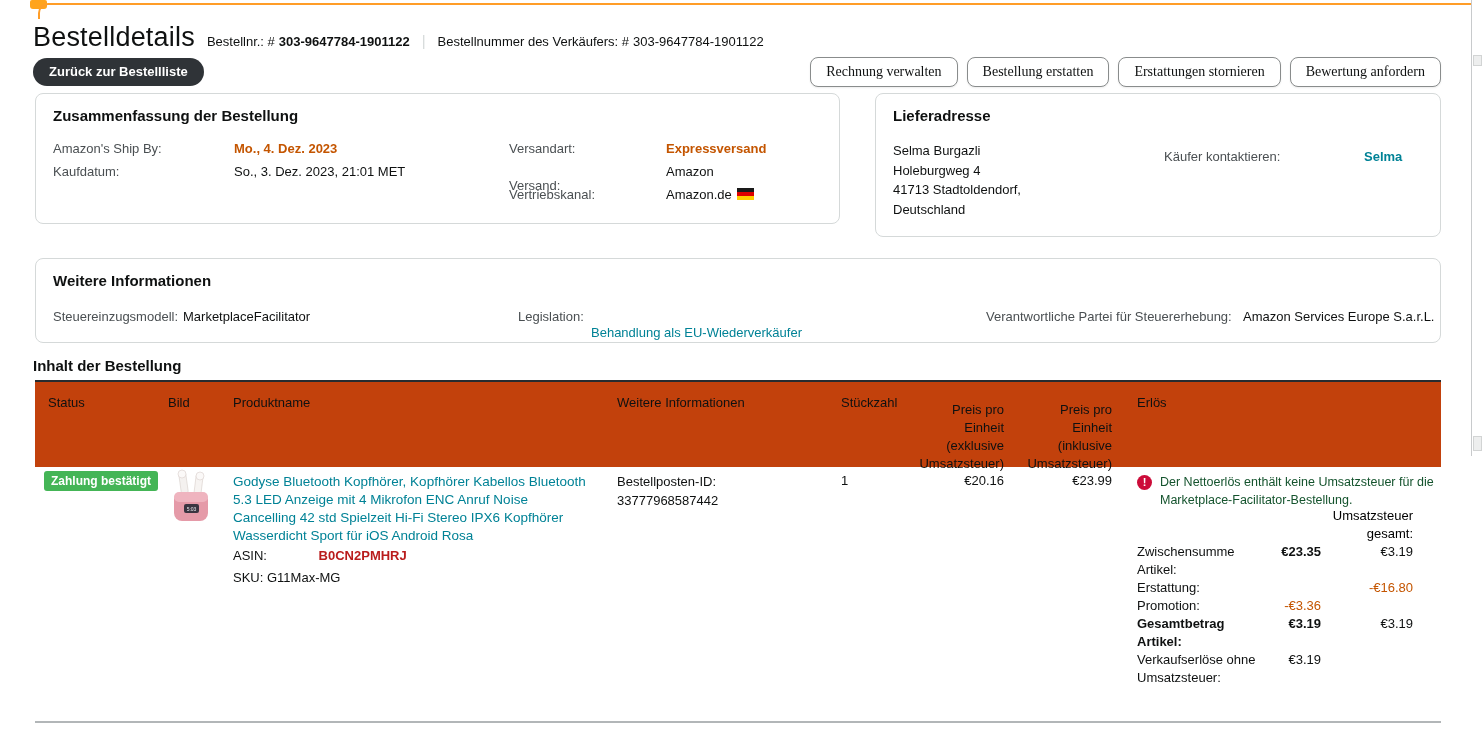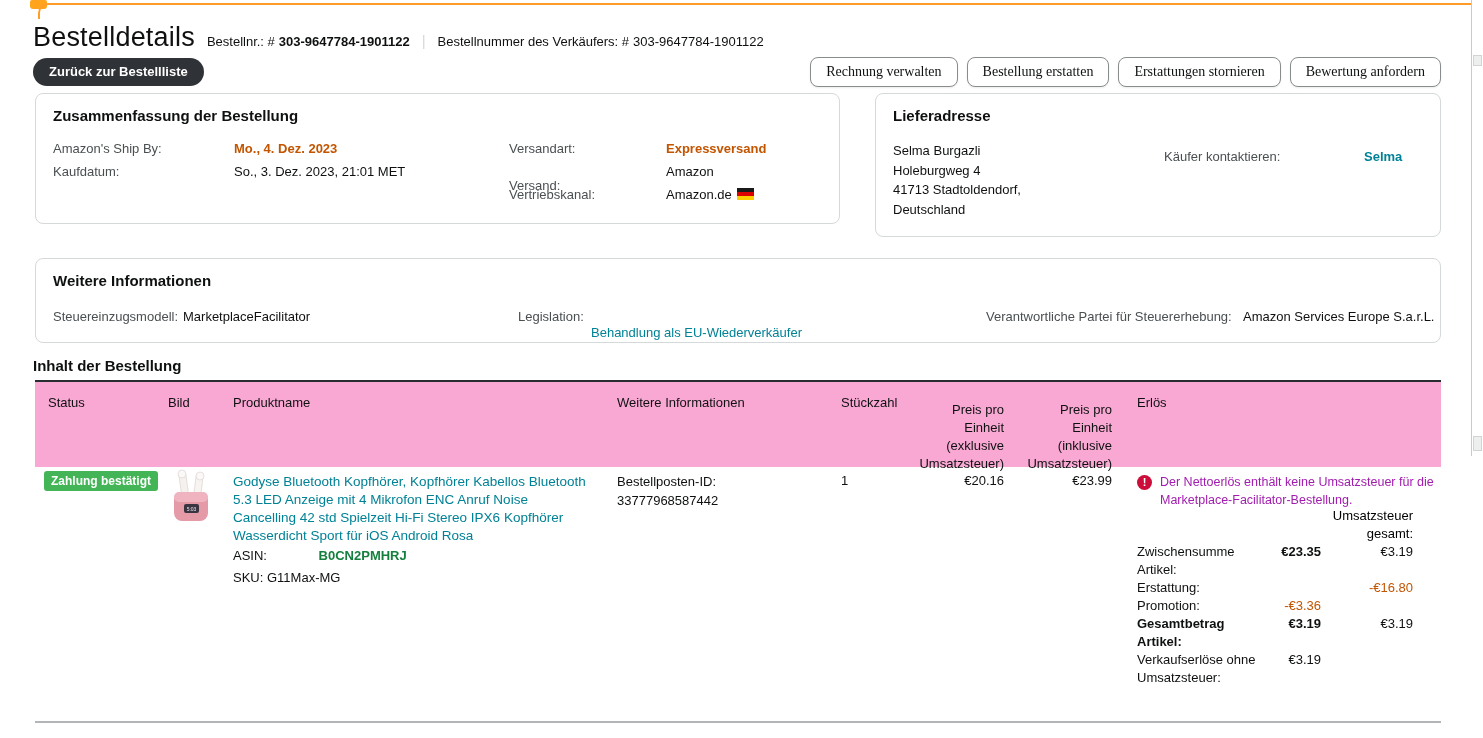--- a/index.html
+++ b/index.html
@@ -32,46 +32,46 @@
     border:1px solid #898C8C; border-radius:8px; font-size:14px; cursor:pointer;
     font-family:Liberation Serif, serif; box-shadow:0 1px 2px rgba(15,17,17,.08); white-space:nowrap; }
 
   .card { background:#fff; border:1px solid #D5D9D9; border-radius:8px; }
   .card h2 { position:absolute; left:17px; top:13px; font-size:15px; font-weight:bold; color:#0F1111; }
 
   .lbl { color:#4A4F52; }
   .val { color:#0F1111; }
   .orange { color:#C45500; font-weight:bold; }
   .link { color:#008296; cursor:pointer; text-decoration:none; }
-  b.dark { color:#15803d;padding-left:48px; }
+  b.dark { color:#b91c1c;padding-left:48px; }
 
   
   .card-summary { left:35px; top:93px; width:805px; height:131px; }
   
   .card-delivery { left:875px; top:93px; width:566px; height:144px; }
   .addr-line { display:block; line-height:19.5px; }
   
   .card-info { left:35px; top:258px; width:1406px; height:85px; }
 
   .sec-heading { left:33px; top:357px; font-size:15px; font-weight:bold; }
 
   .tbl-header { left:35px; top:380px; width:1406px; height:87px;
-    background:#f9a8d4; border-top:2px solid #272C30; }
+    background:#c2410c; border-top:2px solid #272C30; }
   .th { position:absolute; top:12px; font-size:13px; color:#0F1111; line-height:18px; }
   .th-right { text-align:right;margin-top:7px; }
 
   .badge { left:44px; top:471px; background:#44B556; color:#fff; font-size:12px;
     font-weight:bold; padding:3px 7px; border-radius:3px; }
 
   .prod-link { left:233px; top:473px; width:354px; font-size:13.5px; line-height:18px; }
   .meta-line { font-size:13px; line-height:18px; }
 
   .warn-icon { left:1137px; top:475px; width:15px; height:15px; background:#CC0C39;
     border-radius:50%; color:#fff; font-size:11px; font-weight:bold; text-align:center; line-height:15px; }
-  .warn-text { left:1160px; top:473px; width:282px; color:#a21caf; font-size:12.5px; line-height:18px; }
+  .warn-text { left:1160px; top:473px; width:282px; color:#14532d; font-size:12.5px; line-height:18px; }
 
   .tax-hdr { left:1283px; top:507px; width:130px; text-align:right; color:#000000; line-height:18px; }
 
   .totals { left:1137px; top:543px; width:276px; display:grid;
     grid-template-columns:125px 59px 92px; font-size:13px; line-height:18px; }
   .totals .tl { color:#0F1111; }
   .totals .ta { text-align:right; }
   .t-bold { font-weight:bold; }
   .t-orange { color:#C45500; }
 

